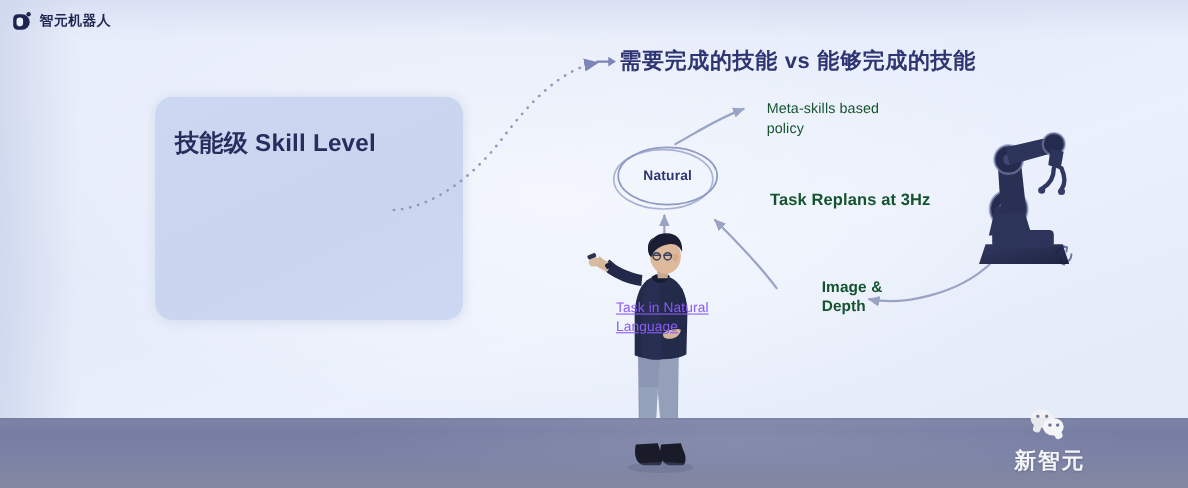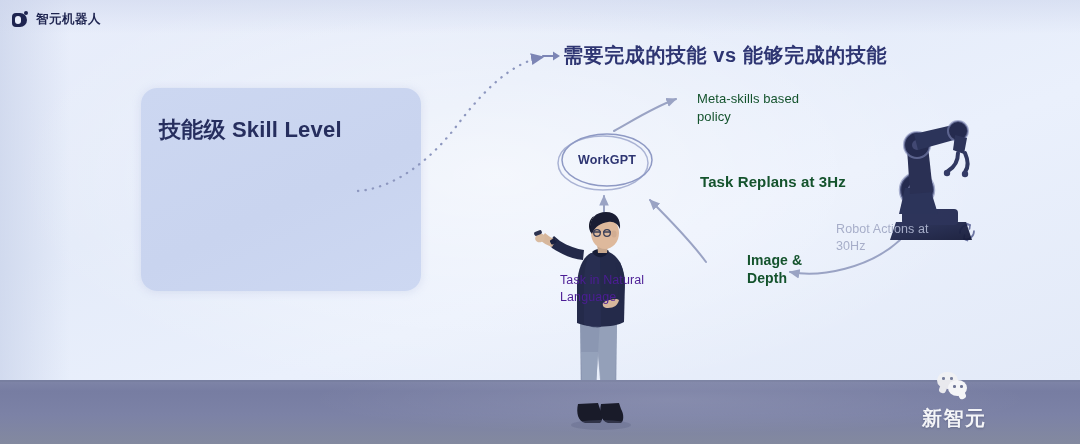--- a/index.html
+++ b/index.html
@@ -82,21 +82,21 @@
   
   .vec{position:absolute;left:0;top:0;width:1080px;height:444px;pointer-events:none;}
 
   
   .lbl{position:absolute;color:#14532d;font-size:13px;line-height:1.35;letter-spacing:.1px;}
   .lbl-meta{left:697px;top:90px;width:130px;font-weight:500;}
   .lbl-replan{left:700px;top:172px;font-size:15px;font-weight:600;white-space:nowrap;}
   .lbl-imgdepth{left:714px;top:251px;width:80px;font-size:14px;font-weight:600;line-height:1.32;margin-left:33px;}
   .lbl-robotact{left:836px;top:221px;width:112px;font-size:12.5px;color:#a7aec9;line-height:1.35;}
   .lbl-tasknl{
-    left:560px;top:272px;width:128px;font-size:12.5px;color:#4c1d95;line-height:1.35;
+    left:560px;top:272px;width:128px;font-size:12.5px;color:#8b5cf6;line-height:1.35;text-decoration:underline;
   }
   .lbl-workgpt{
     position:absolute;left:575px;top:153px;width:64px;text-align:center;
     font-size:12.5px;font-weight:700;color:#2e3572;letter-spacing:.2px;
   }
 
   
   .wm{position:absolute;left:922px;top:372px;display:flex;align-items:center;gap:7px;opacity:.92;flex-direction:column;}
   .wm-icon{position:relative;width:34px;height:26px;}
   .wm-b1{
@@ -260,25 +260,24 @@
       <path d="M590,231 C 588,226 589,219 594,216 C 590,222 590,227 591,233 z" fill="#141729"></path>
 
       <path d="M593,232 L601,232 M603,232 L611,232" stroke="#3a3f58" stroke-width="1.4" fill="none"></path>
       <circle cx="597" cy="233" r="3.3" fill="none" stroke="#3a3f58" stroke-width="1.3"></circle>
       <circle cx="607" cy="233" r="3.3" fill="none" stroke="#3a3f58" stroke-width="1.3"></circle>
 
       <ellipse cx="614" cy="234" rx="2.6" ry="3.4" fill="#d2ad92"></ellipse>
     </g>
   </svg>
 
-  <div class="lbl-workgpt">WorkGPT</div>
+  <div class="lbl-workgpt">Natural</div>
   <div class="lbl lbl-meta">Meta-skills based policy</div>
   <div class="lbl lbl-replan">Task Replans at 3Hz</div>
   <div class="lbl lbl-imgdepth">Image &amp; Depth</div>
-  <div class="lbl lbl-robotact">Robot Actions at 30Hz</div>
   <div class="lbl lbl-tasknl">Task in Natural Language</div>
 
   <div class="floor"></div>
   <div class="floor-line"></div>
   <div class="floor-sheen"></div>
 
   <svg class="vec" viewBox="0 0 1080 444">
     <path d="M578,404 C 576,413 578,421 585,423 L600,423 C 603,421 603,414 600,409 L598,403 z" fill="#191b29"></path>
     <path d="M601,404 C 599,413 601,421 608,423 L621,423 C 624,421 624,414 621,409 L619,403 z" fill="#191b29"></path>
     <ellipse cx="601" cy="425" rx="30" ry="5" fill="#5f6486" opacity="0.35"></ellipse>

